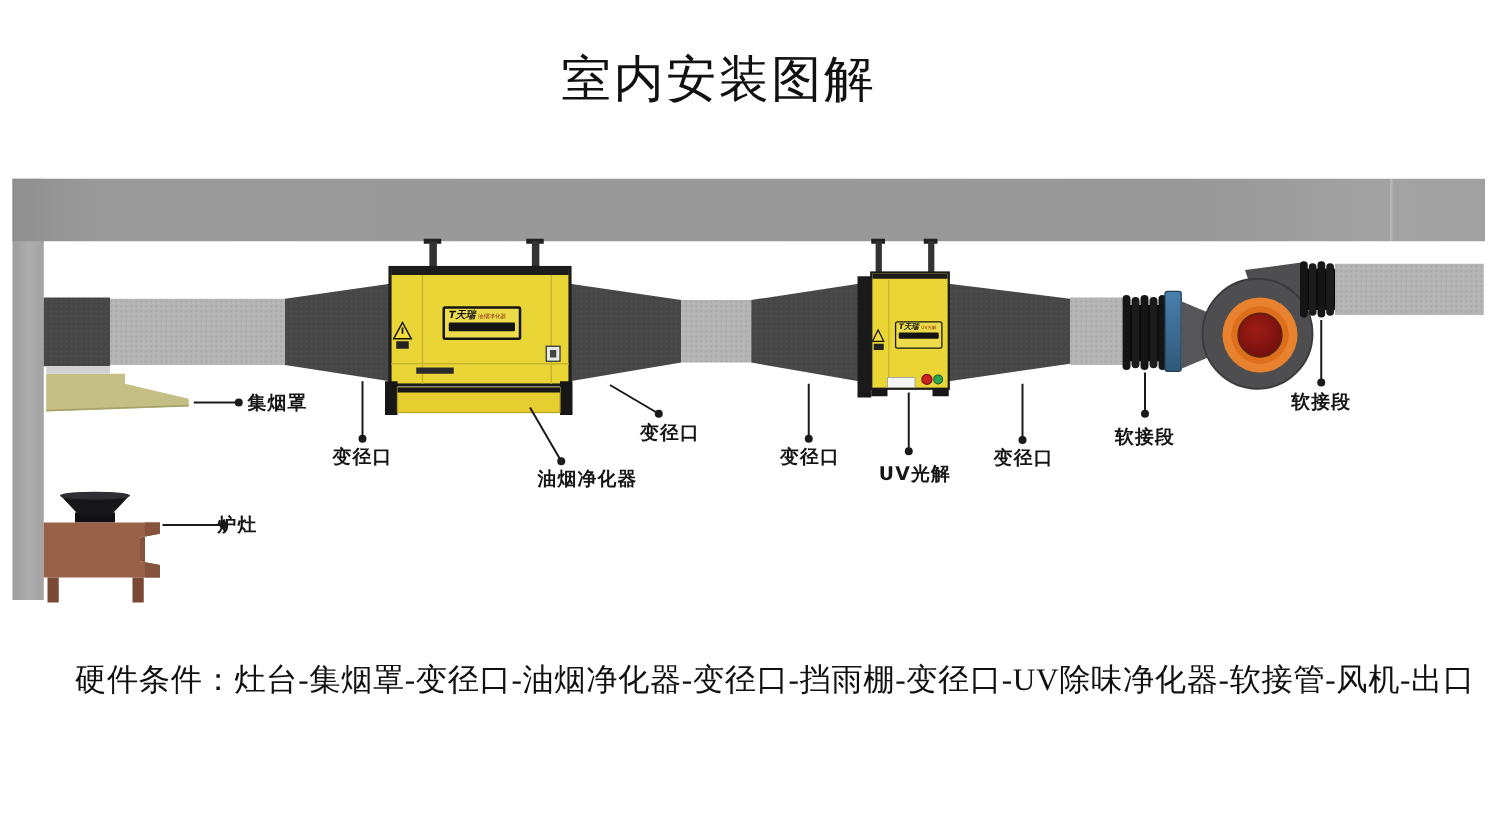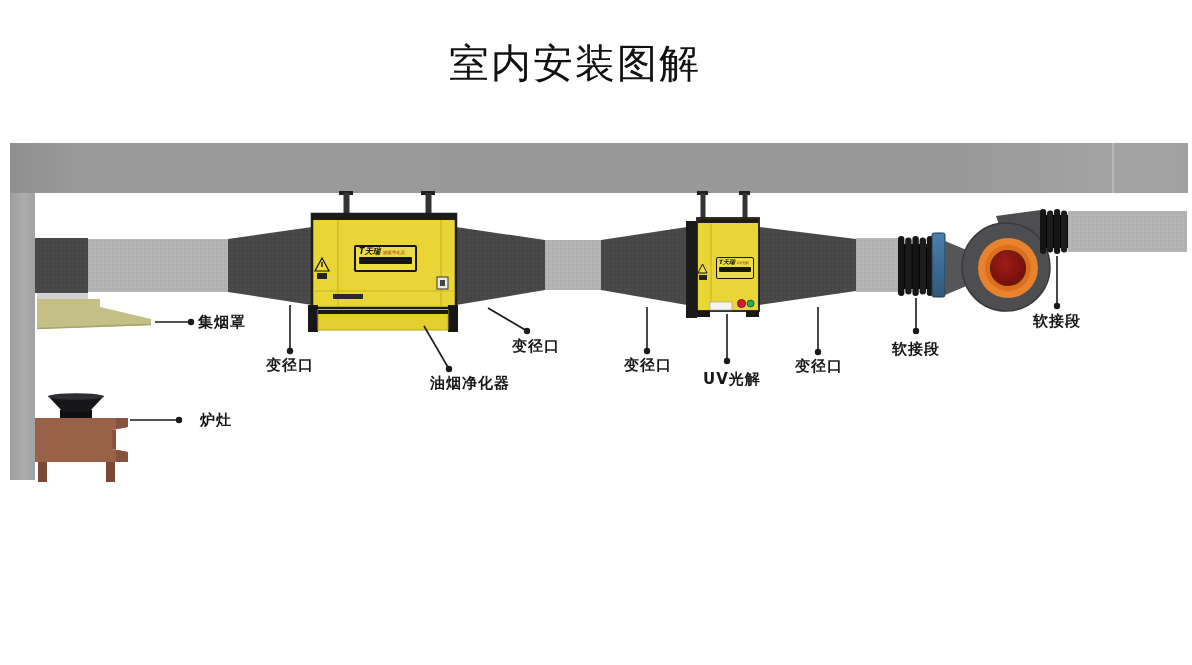--- a/index.html
+++ b/index.html
@@ -201,23 +201,24 @@
   </div>
   <div class="plate plate-uv">
     <div class="plate-row1">
       <span class="plate-logo">T天瑞</span>
       <span class="plate-sub">UV光解</span>
     </div>
     <div class="plate-bar"></div>
   </div>
 
   <div class="lbl" style="left:198px;top:313px;">集烟罩</div>
-  <div class="lbl" style="left:200px;top:411px;">炉灶</div>
+  <div class="lbl" style="left:174px;top:411px;">炉灶</div>
   <div class="lbl" style="left:266px;top:356px;">变径口</div>
   <div class="lbl" style="left:430px;top:374px;">油烟净化器</div>
   <div class="lbl" style="left:512px;top:337px;">变径口</div>
   <div class="lbl" style="left:624px;top:356px;">变径口</div>
   <div class="lbl" style="left:703px;top:370px;">UV光解</div>
   <div class="lbl" style="left:795px;top:357px;">变径口</div>
   <div class="lbl" style="left:892px;top:340px;">软接段</div>
   <div class="lbl" style="left:1033px;top:312px;">软接段</div>
 
+  <div class="footer">硬件条件：灶台-集烟罩-变径口-油烟净化器-变径口-挡雨棚-变径口-UV除味净化器-软接管-风机-出口</div>
 </div>
 
 </body></html>

